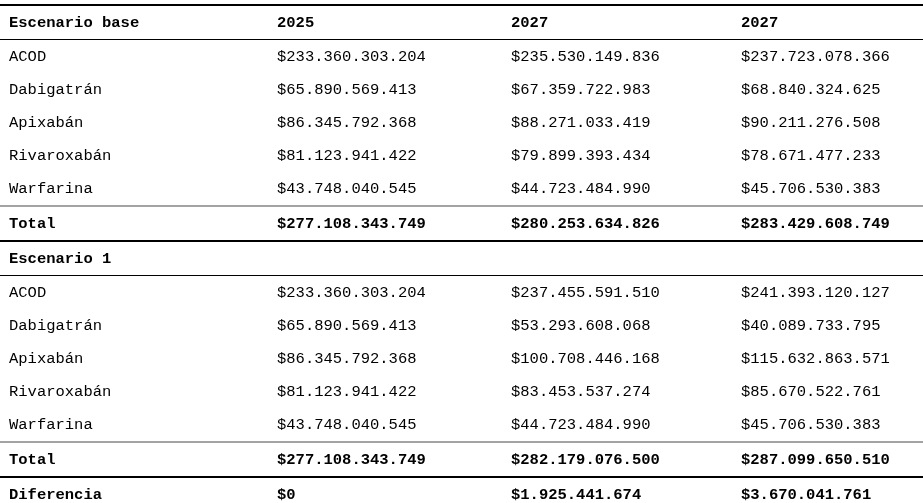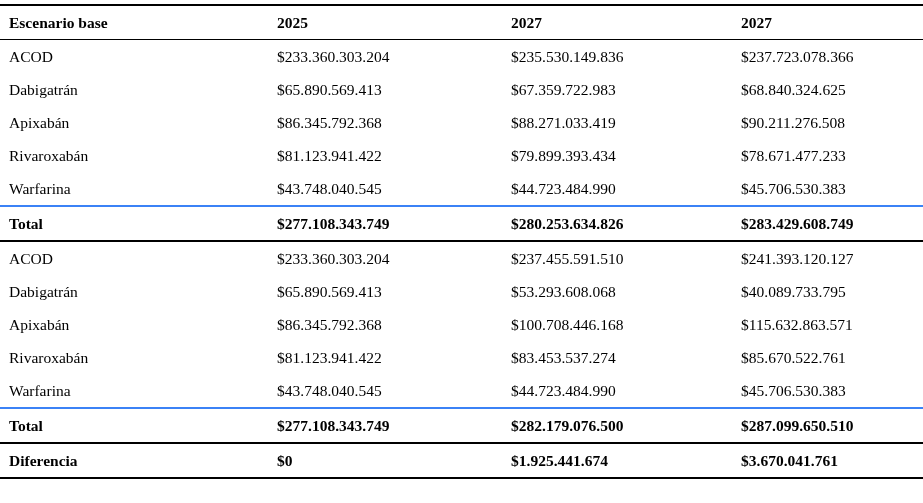--- a/index.html
+++ b/index.html
@@ -27,29 +27,30 @@
   col.c3 { width: 230px; }
   col.c4 { width: 191px; }
   th, td {
     text-align: left;
     font-size: 15.5px;
     line-height: 20px;
     padding: 6.5px 8px 6.5px 9px;
     font-weight: normal;
     white-space: nowrap;
     overflow: hidden;
+    font-family: Liberation Mono, monospace;
   }
   thead tr.header-row {
     border-bottom: 1.5px solid #000;
   }
   thead th {
     font-weight: bold;
   }
   tr.total-row {
-    border-top: 2px solid #3b82f6;
+    border-top: 2px solid #a3a3a3;
     border-bottom: 2px solid #000;
   }
   tr.total-row td {
     font-weight: bold;
   }
   tr.section-row {
     border-bottom: 1px solid #000;
   }
   tr.section-row td {
     font-weight: bold;
@@ -103,20 +104,26 @@
       <td>$43.748.040.545</td>
       <td>$44.723.484.990</td>
       <td>$45.706.530.383</td>
     </tr>
     <tr class="total-row">
       <td>Total</td>
       <td>$277.108.343.749</td>
       <td>$280.253.634.826</td>
       <td>$283.429.608.749</td>
     </tr>
+    <tr class="section-row">
+      <td>Escenario 1</td>
+      <td></td>
+      <td></td>
+      <td></td>
+    </tr>
     <tr>
       <td>ACOD</td>
       <td>$233.360.303.204</td>
       <td>$237.455.591.510</td>
       <td>$241.393.120.127</td>
     </tr>
     <tr>
       <td>Dabigatrán</td>
       <td>$65.890.569.413</td>
       <td>$53.293.608.068</td>

